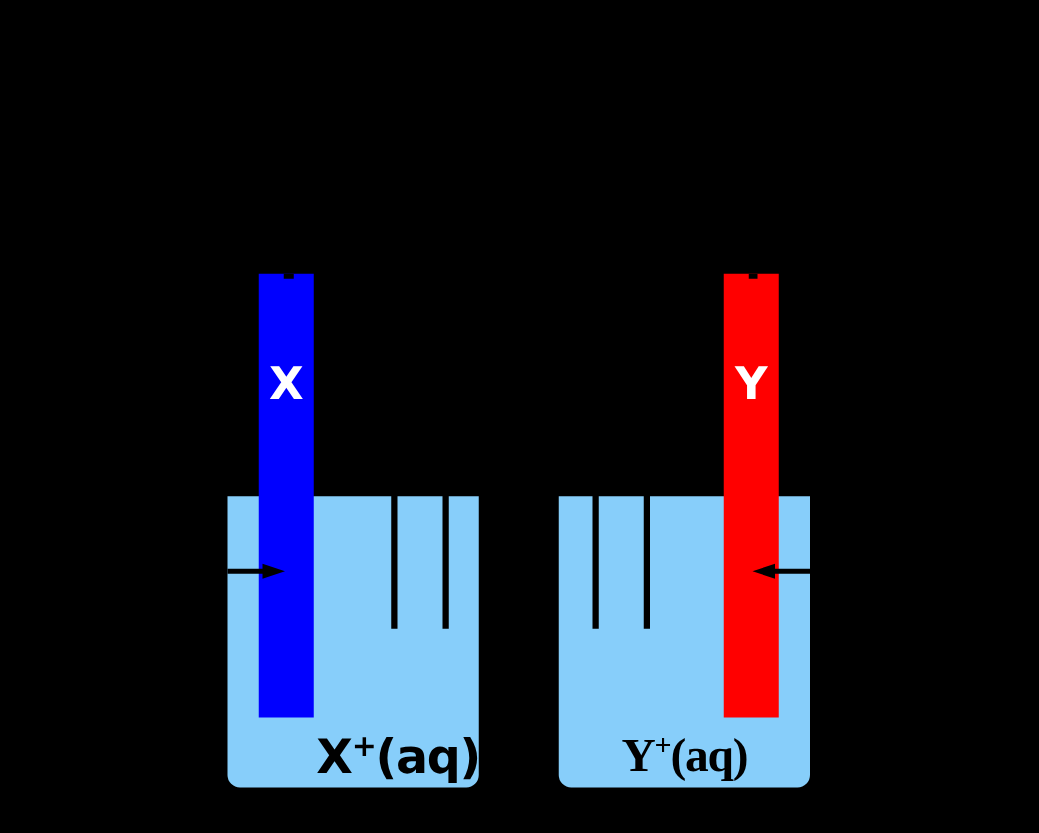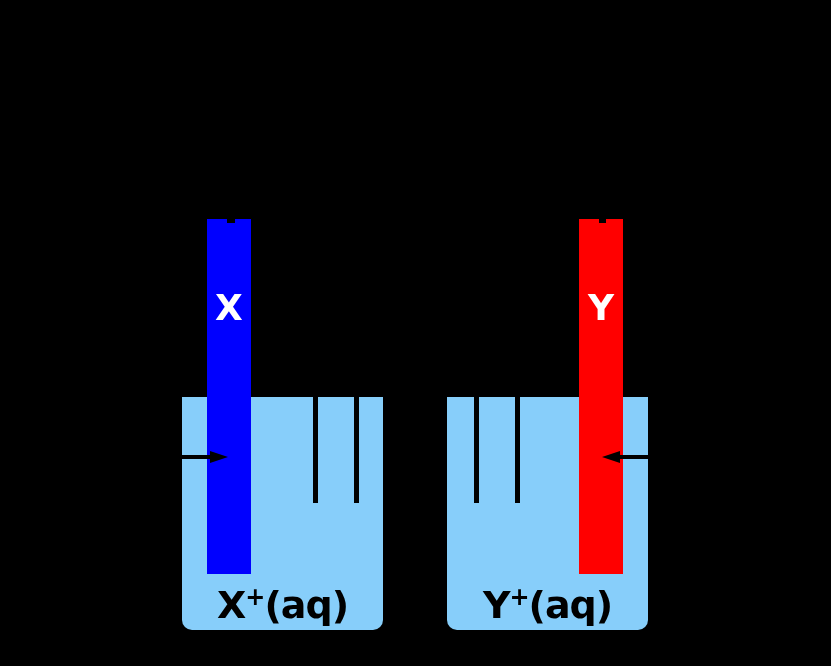--- a/index.html
+++ b/index.html
@@ -65,21 +65,21 @@
 
   <div class="abs bridge-line" style="left:474px;"></div>
   <div class="abs bridge-line" style="left:515px;"></div>
 
   <div class="abs arrow-shaft" style="left:182px;width:30px;"></div>
   <div class="abs arrow-head right" style="left:210px;"></div>
 
   <div class="abs arrow-shaft" style="left:620px;width:32px;"></div>
   <div class="abs arrow-head left" style="left:602px;"></div>
 
-  <div class="abs solution-label" style="left:182px;">
+  <div class="abs solution-label" style="left:182px;padding-left:36px;">
     <span>X</span><sup>+</sup><span>(aq)</span>
   </div>
 
-  <div class="abs solution-label" style="left:447px;">
+  <div class="abs solution-label" style="left:447px;font-family:Liberation Serif, serif;">
     <span>Y</span><sup>+</sup><span>(aq)</span>
   </div>
 
 </div>
 
 </body></html>

